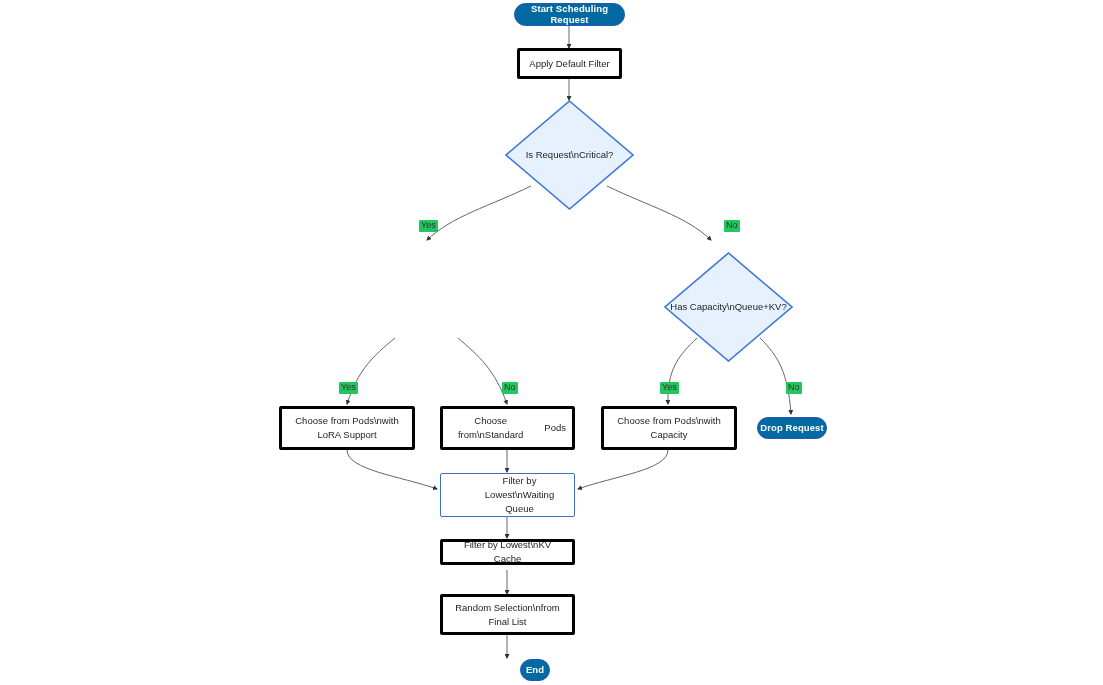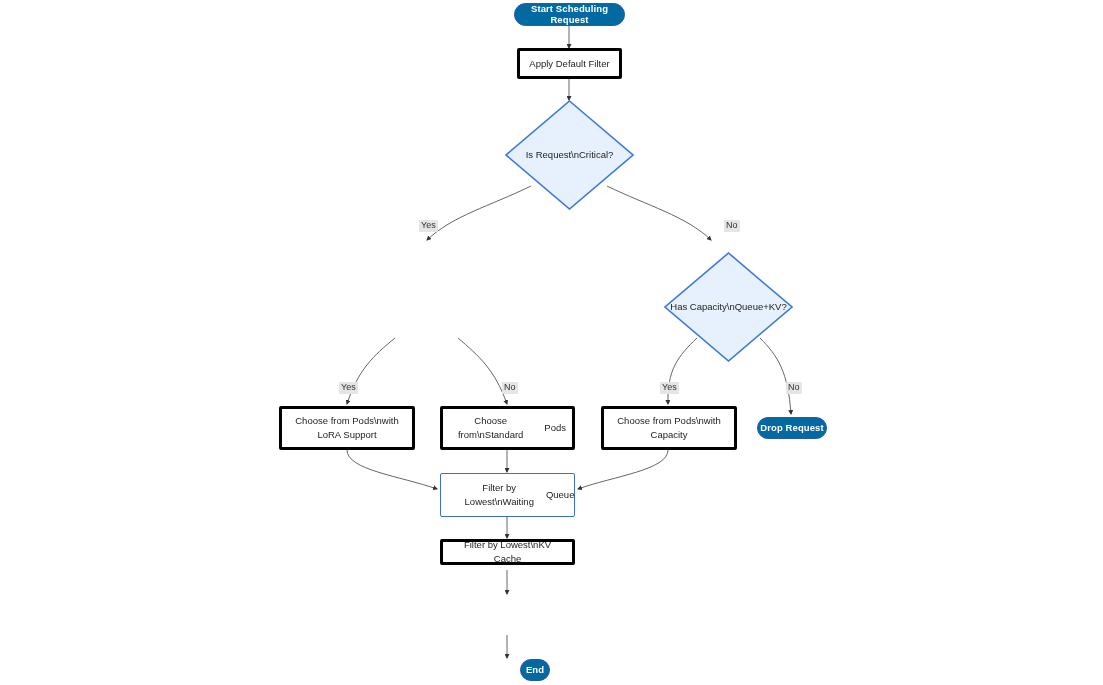--- a/index.html
+++ b/index.html
@@ -75,21 +75,21 @@
     z-index: 2;
     font-size: 9.5px;
     color: #1c1c1c;
     line-height: 1.3;
     white-space: nowrap;
   }
   
   .edge-label {
     position: absolute;
     z-index: 4;
-    background: #e5e5e5;
+    background: #22c55e;
     color: #333333;
     font-size: 9px;
     line-height: 1.1;
     padding: 1px 2px;
     border-radius: 1px;
     white-space: nowrap;
   }
 </style>
 </head>
 <body>
@@ -169,29 +169,33 @@
 
   <div class="node process" style="left:601px; top:406px; width:136px; height:44px; flex-direction:column;">
     <span class="lbl">Choose from Pods\nwith</span>
     <span class="lbl">Capacity</span>
   </div>
 
   <div class="node terminal" style="left:757px; top:417px; width:70px; height:22px;">
     <span>Drop Request</span>
   </div>
 
-  <div class="node process emphasis" style="left:440px; top:473px; width:135px; height:44px; flex-direction:row;padding-left:24px;">
+  <div class="node process emphasis" style="left:440px; top:473px; width:135px; height:44px; flex-direction:column;padding-left:24px;">
     <span class="lbl">Filter by Lowest\nWaiting</span>
     <span class="lbl">Queue</span>
   </div>
 
   <div class="node process" style="left:440px; top:539px; width:135px; height:26px;">
     <span class="lbl">Filter by Lowest\nKV Cache</span>
   </div>
 
+  <div class="node process" style="left:440px; top:594px; width:135px; height:41px; flex-direction:column;">
+    <span class="lbl">Random Selection\nfrom</span>
+    <span class="lbl">Final List</span>
+  </div>
 
   <div class="node terminal" style="left:520px; top:659px; width:30px; height:22px;">
     <span>End</span>
   </div>
 
   <div class="edge-label" style="left:419px; top:220px;">Yes</div>
   <div class="edge-label" style="left:724px; top:220px;">No</div>
   <div class="edge-label" style="left:339px; top:382px;">Yes</div>
   <div class="edge-label" style="left:502px; top:382px;">No</div>
   <div class="edge-label" style="left:660px; top:382px;">Yes</div>

